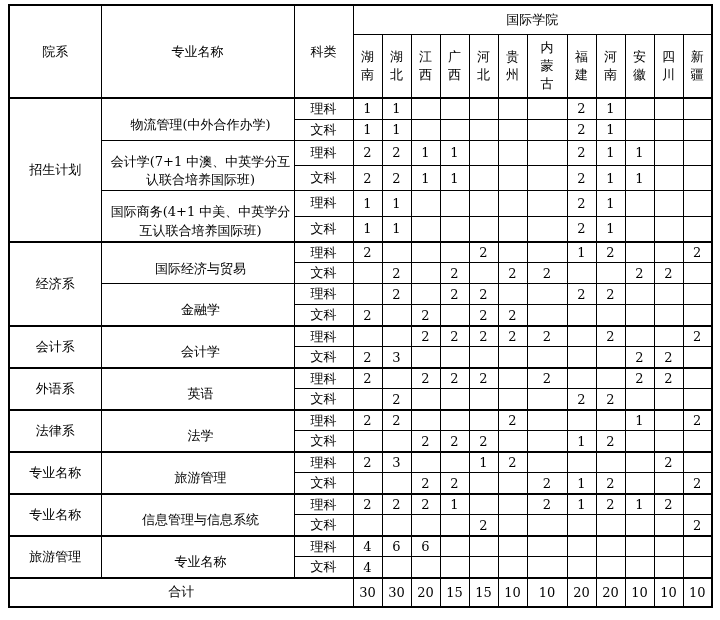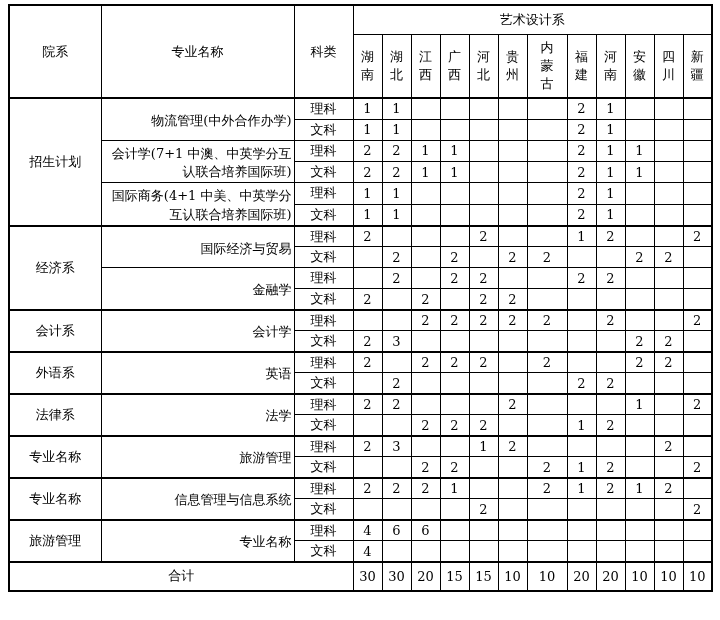--- a/index.html
+++ b/index.html
@@ -6,21 +6,21 @@
               font-family:"DejaVu Serif","Liberation Serif",serif; }
   .wrap { padding:4px 0 0 8px; width:712px; }
   table { border-collapse:collapse; table-layout:fixed; border:2px solid #000; }
   th,td { border:1px solid #000; font-size:13px; font-weight:normal; padding:0;
           text-align:center; vertical-align:middle; overflow:hidden; }
   tr.r { height:21px; }
   tr.head1 { height:29px; }
   tr.head2 { height:64px; }
   tr.sec td { border-top-width:2px; }
   tr.totalrow td { border-top-width:2px; height:27px;margin-top:44px; }
-  td.major { text-align:right; padding:4px 2px 0 8px; line-height:1.45; }
+  td.major { text-align:center; padding:12px 2px 0 8px; line-height:1.45; }
   th.prov span { display:inline-block; width:1.05em; word-break:break-all;
                  line-height:1.35; vertical-align:middle; }
   .note { margin:7px 0 0 42px; font-size:13px; }
 </style>
 </head>
 <body>
 
 <div class="wrap">
 <table>
   <colgroup>
@@ -38,21 +38,21 @@
         <col style="width:29px">
         <col style="width:29px">
         <col style="width:29px">
         <col style="width:29px">
   </colgroup>
   <tbody>
         <tr class="head1">
     <th rowspan="2">院系</th>
     <th rowspan="2">专业名称</th>
     <th rowspan="2">科类</th>
-    <th colspan="12">艺术设计系</th>
+    <th colspan="12">国际学院</th>
   </tr>
   <tr class="head2">
     <th class="prov"><span>湖南</span></th>
     <th class="prov"><span>湖北</span></th>
     <th class="prov"><span>江西</span></th>
     <th class="prov"><span>广西</span></th>
     <th class="prov"><span>河北</span></th>
     <th class="prov"><span>贵州</span></th>
     <th class="prov"><span>内蒙古</span></th>
     <th class="prov"><span>福建</span></th>

